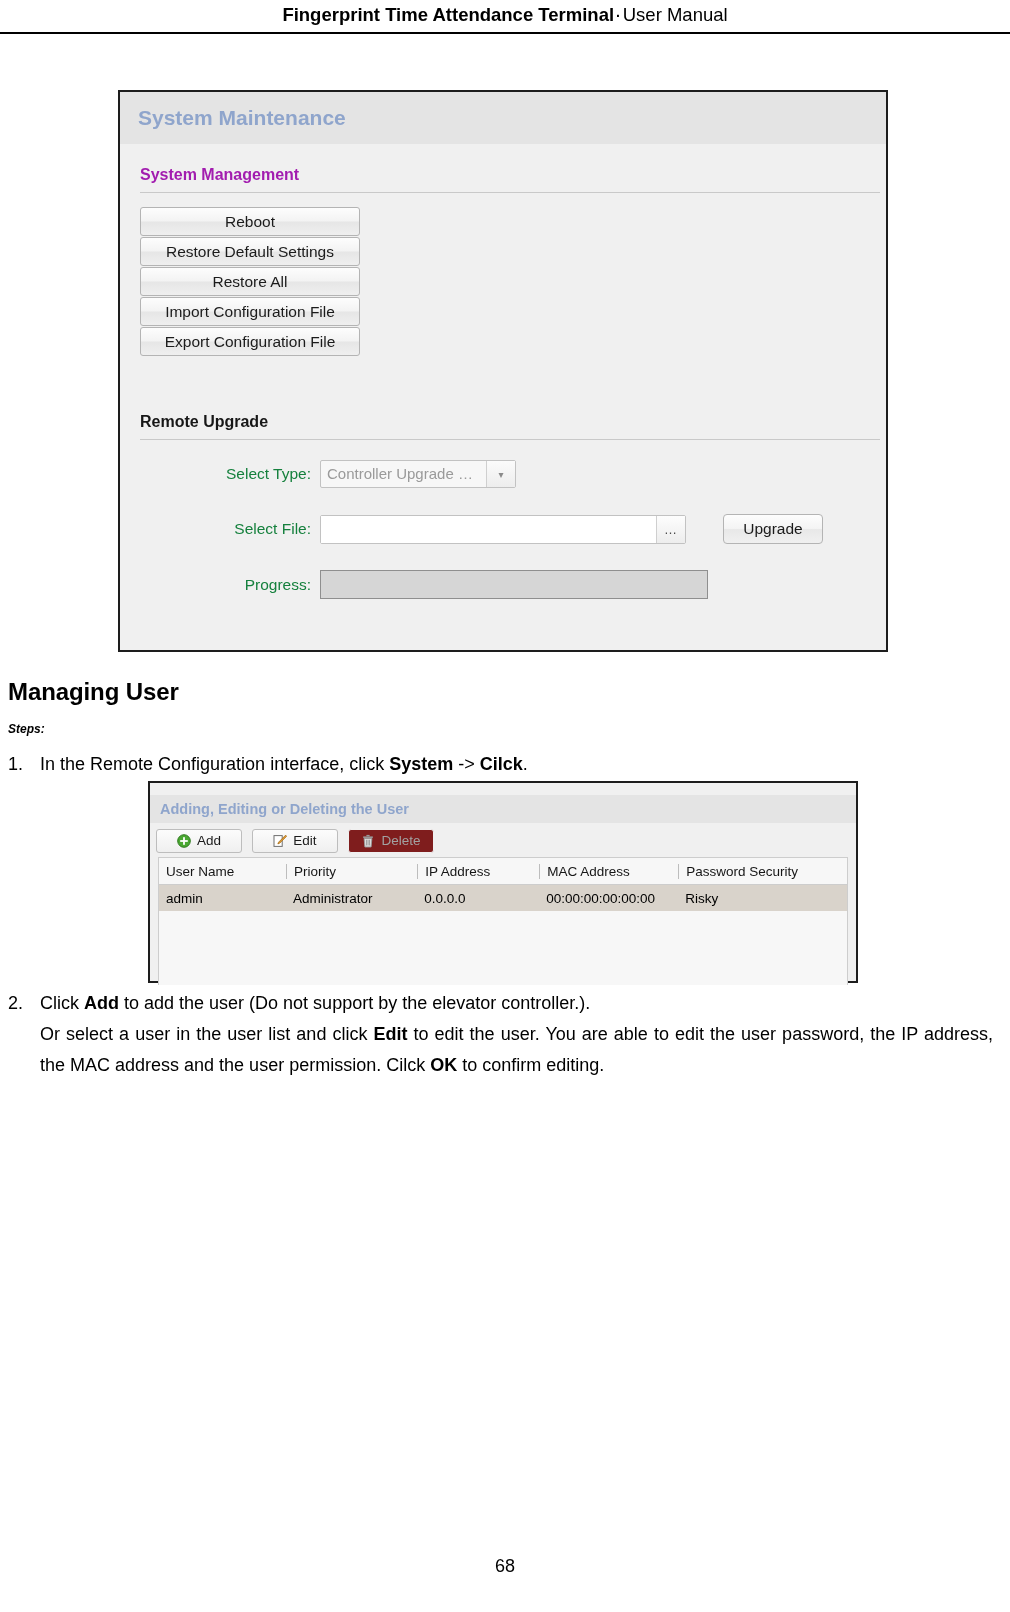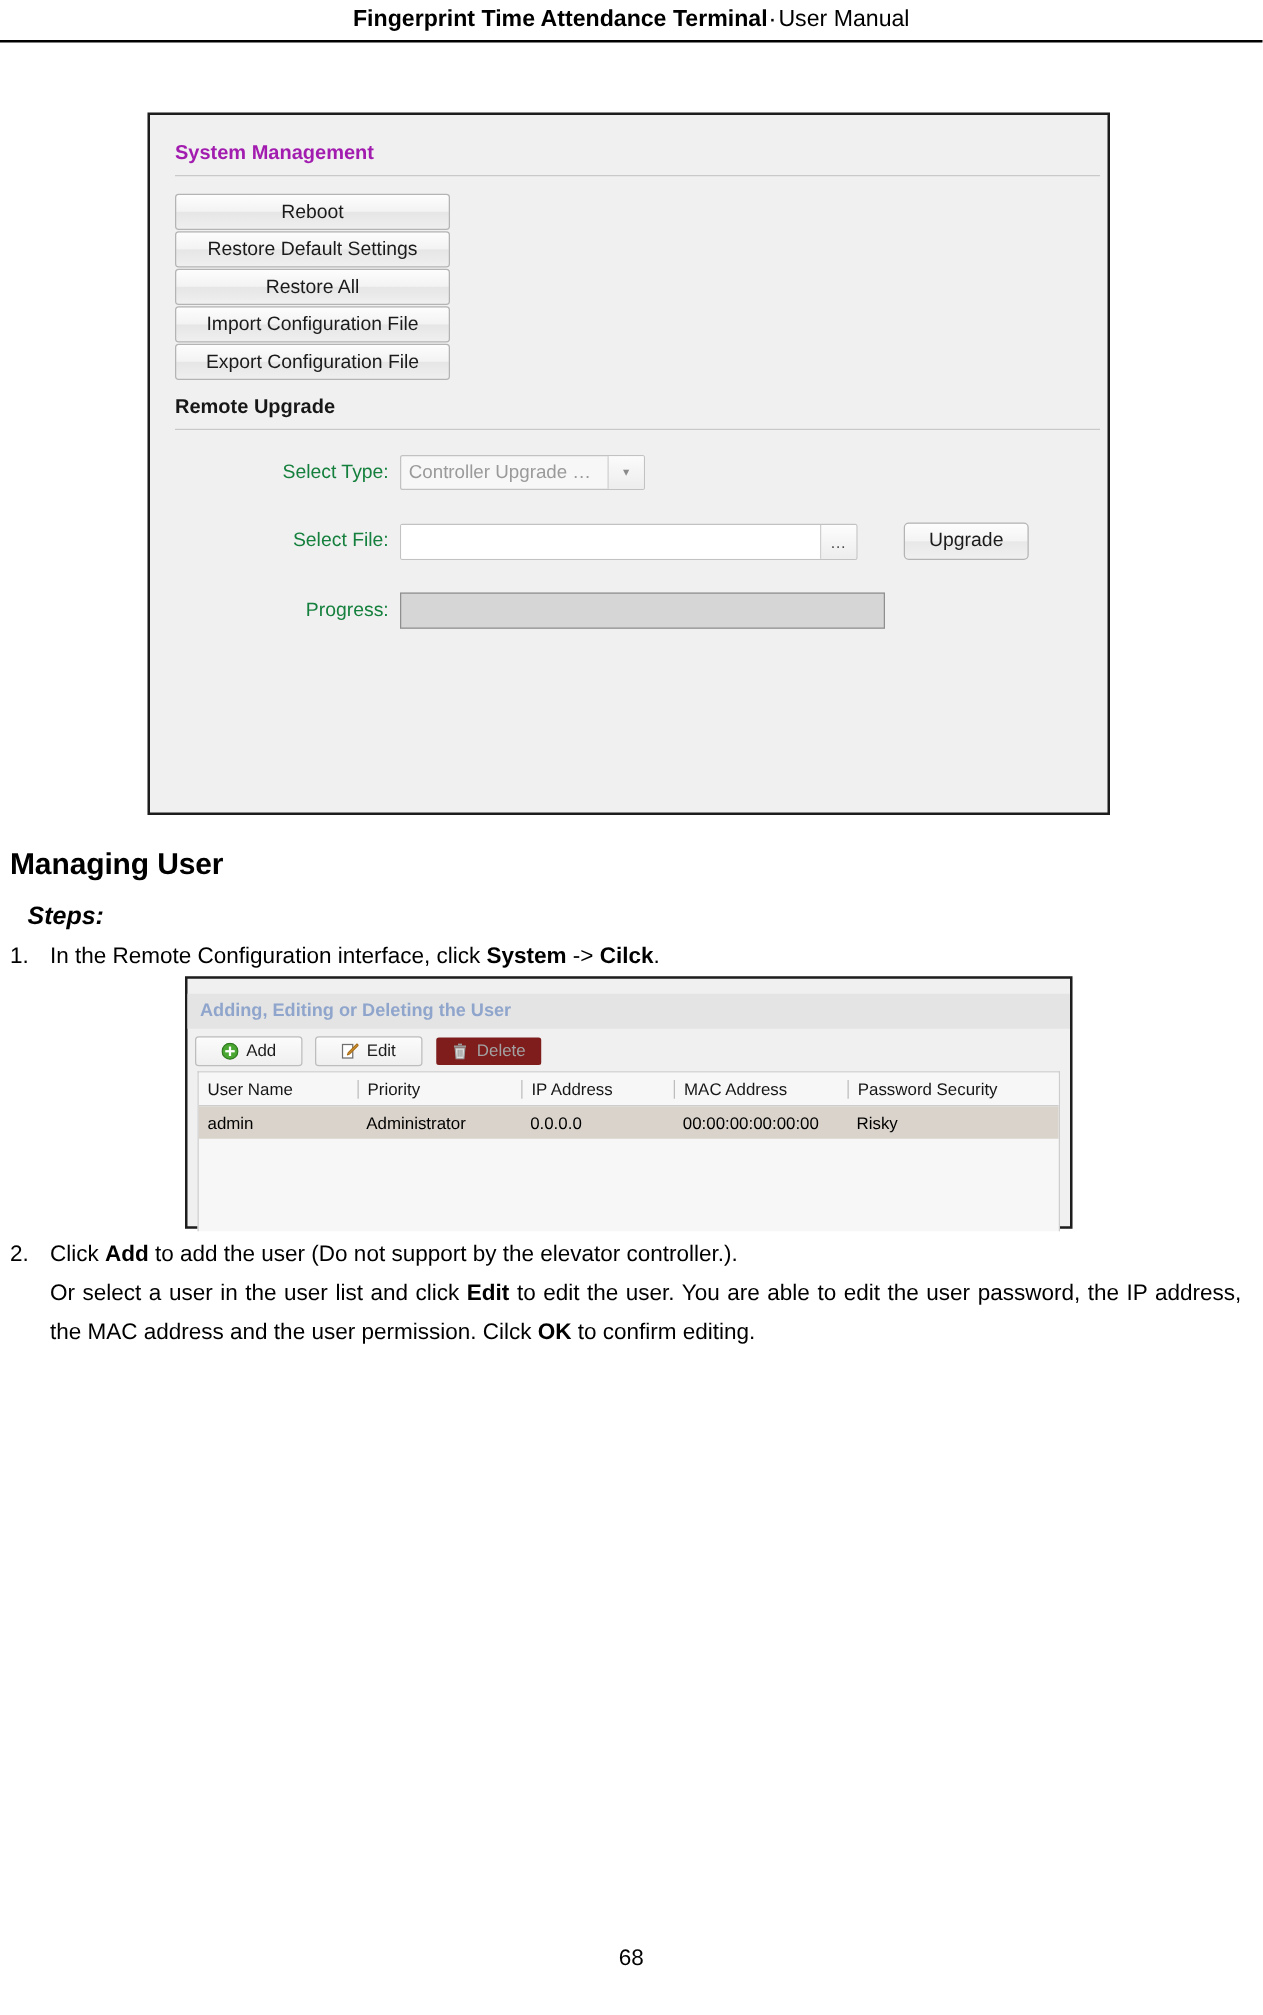--- a/index.html
+++ b/index.html
@@ -91,20 +91,21 @@
     border-radius: 3px;
     box-sizing: border-box;
     cursor: pointer;
   }
 
   .sm-section-label2 {
     font-size: 16px;
     font-weight: bold;
     color: #171717;
     padding: 6px 0 8px 20px;
+    margin-top: 44px;
   }
 
   .sm-form { padding-top: 20px; }
   .form-row {
     display: flex;
     align-items: center;
     margin-bottom: 26px;
   }
   .form-label {
     width: 200px;
@@ -202,23 +203,23 @@
   .h-managing {
     position: absolute;
     left: 8px;
     top: 678px;
     font-size: 24px;
     font-weight: bold;
     letter-spacing: -0.1px;
   }
   .lbl-steps {
     position: absolute;
-    left: 22px;
+    left: 8px;
     top: 722px;
-    font-size: 20px;
+    font-size: 12px;
     font-weight: bold;
     font-style: italic;
   }
   .step1 {
     position: absolute;
     left: 8px;
     top: 752px;
     width: 985px;
     font-size: 18px;
     line-height: 25px;
@@ -346,20 +347,23 @@
 <body>
 
 <div class="page-header">
   <div class="hdr-inner">
     <span class="hdr-bold">Fingerprint Time Attendance Terminal</span><span class="hdr-sep">·</span><span class="hdr-reg">User Manual</span>
   </div>
 </div>
 
 <div class="fig-sysmaint">
 
+  <div class="sm-titlebar">
+    <span class="sm-title">System Maintenance</span>
+  </div>
 
   <div class="sm-body">
     <div class="sm-section-label">System Management</div>
     <div class="sm-rule"></div>
 
     <div class="sm-buttons">
       <div class="btn-grey">Reboot</div>
       <div class="btn-grey">Restore Default Settings</div>
       <div class="btn-grey">Restore All</div>
       <div class="btn-grey">Import Configuration File</div>

